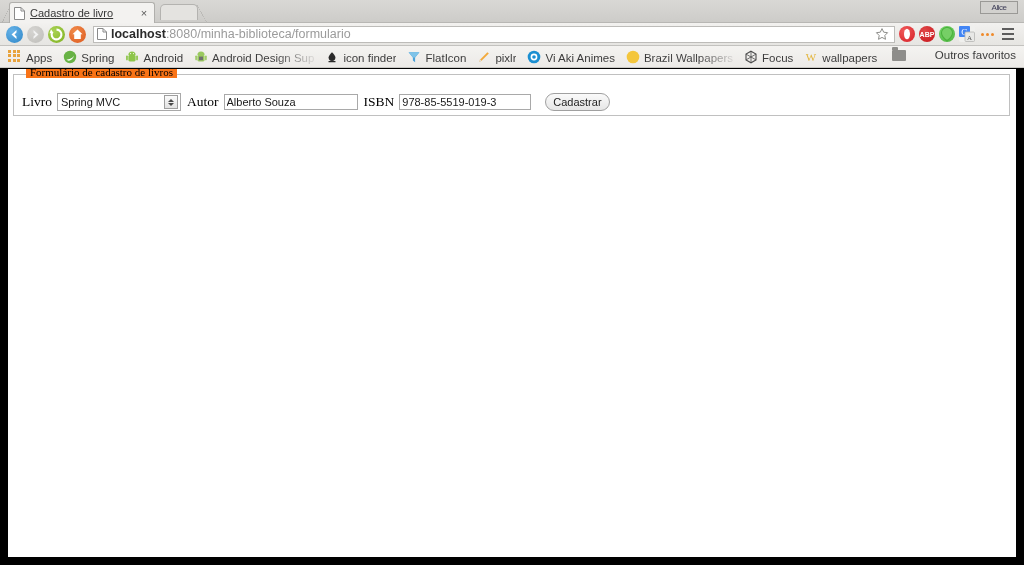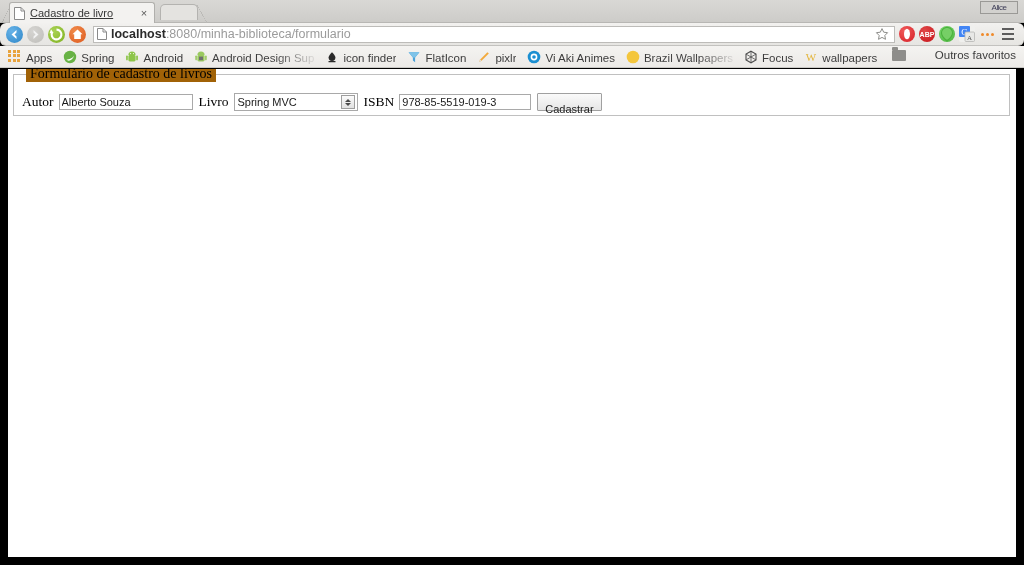--- a/index.html
+++ b/index.html
@@ -110,21 +110,20 @@
   #toolbar {
     position: absolute;
     left: 0; top: 23px;
     width: 1024px;
     height: 23px;
     background: linear-gradient(to bottom, #f2f1ef 0%, #e6e5e2 100%);
     border-bottom: 1px solid #c3c2bf;
     box-sizing: border-box;
     display: flex;
     align-items: center;
-    border-radius: 6px;
   }
   .nav-circle {
     width: 17px; height: 17px;
     border-radius: 50%;
     margin-left: 4px;
     flex: 0 0 auto;
     position: relative;
   }
   #nav-back { background: radial-gradient(circle at 35% 30%, #67b3e8, #2e86c8); margin-left: 6px; }
   #nav-forward { background: radial-gradient(circle at 35% 30%, #d5d4d1, #bfbeba); }
@@ -251,24 +250,24 @@
     left: 3px; top: 5px;
     width: 997px;
     height: 42px;
     border: 1px solid #c0c0c0;
     box-sizing: border-box;
     padding: 0;
   }
   #form-legend {
     position: absolute;
     left: 12px; top: -9px;
-    background: #a16207;
+    background: #f97316;
     padding: 0 4px;
     font-family: "Liberation Serif", serif;
-    font-size: 14px;
+    font-size: 11px;
     color: #000000;
     white-space: nowrap;
   }
   #form-row {
     position: absolute;
     left: 8px; top: 18px;
     display: flex;
     align-items: center;
     white-space: nowrap;
   }
@@ -334,29 +333,30 @@
   #select-livro-button i {
     display: block;
     width: 0; height: 0;
     border-left: 3px solid transparent;
     border-right: 3px solid transparent;
   }
   #select-livro-button i.up { border-bottom: 3px solid #4a4a4a; margin-bottom: 1px; }
   #select-livro-button i.down { border-top: 3px solid #4a4a4a; }
   #submit-button {
     height: 18px;
-    padding: 7px 7px;
+    padding: 0 7px;
     background: linear-gradient(to bottom, #fafafa, #e6e6e6);
     border: 1px solid #a0a0a0;
     box-sizing: border-box;
     font-family: "Liberation Sans", sans-serif;
     font-size: 11px;
     color: #232323;
+    margin-left: 8px;
     line-height: 16px;
-    border-radius: 1px;
+    border-radius: 9px;
   }
 </style>
 </head>
 <body>
 
 <div id="window-frame">
 
   <div id="tab-strip">
     <div class="tab-skew-left"></div>
 
@@ -585,36 +585,36 @@
   </div>
 
   <div id="page-content">
 
     <fieldset id="form-fieldset">
       <legend id="form-legend">Formulário de cadastro de livros</legend>
 
       <div id="form-row">
 
         <div class="field-group">
-          <span class="field-label">Autor</span>
-          <input class="text-input" id="input-autor" type="text" value="Alberto Souza" style="">
-        </div>
-
-        <div class="field-group">
           <span class="field-label">Livro</span>
           <div id="select-livro-wrap">
             <span id="select-livro-value">Spring MVC</span>
             <span id="select-livro-button">
               <i class="up"></i>
                 <i class="down"></i>
             </span>
           </div>
         </div>
 
         <div class="field-group">
+          <span class="field-label">Autor</span>
+          <input class="text-input" id="input-autor" type="text" value="Alberto Souza" style="">
+        </div>
+
+        <div class="field-group">
           <span class="field-label">ISBN</span>
           <input class="text-input" id="input-isbn" type="text" value="978-85-5519-019-3" style="">
         </div>
 
 
 
         <button id="submit-button" type="button">Cadastrar</button>
       </div>
     </fieldset>
   </div>

